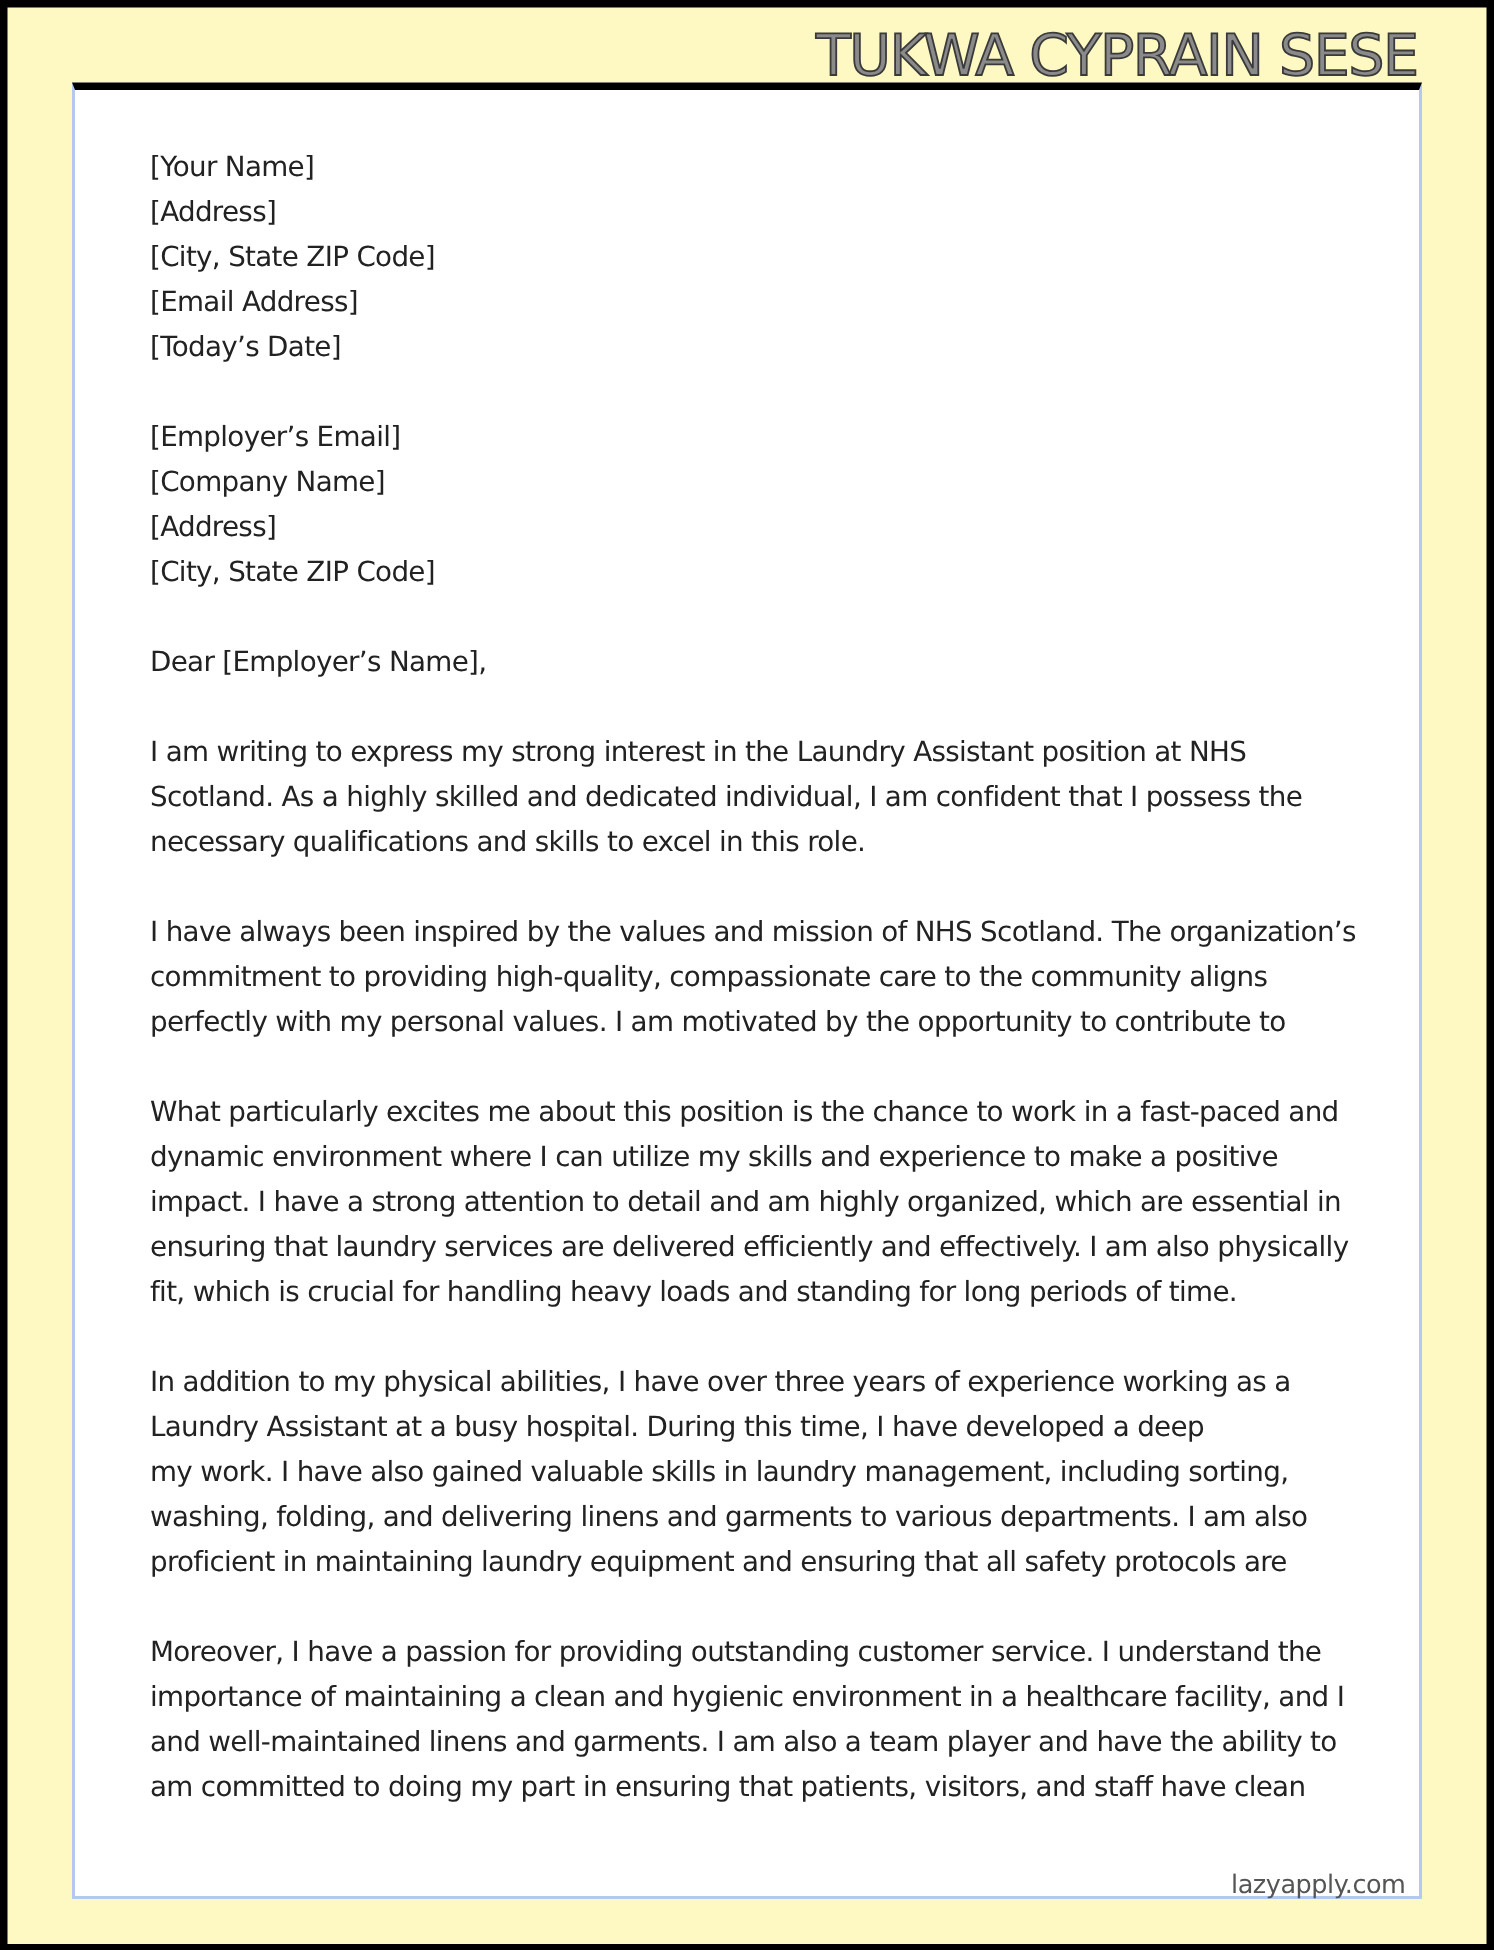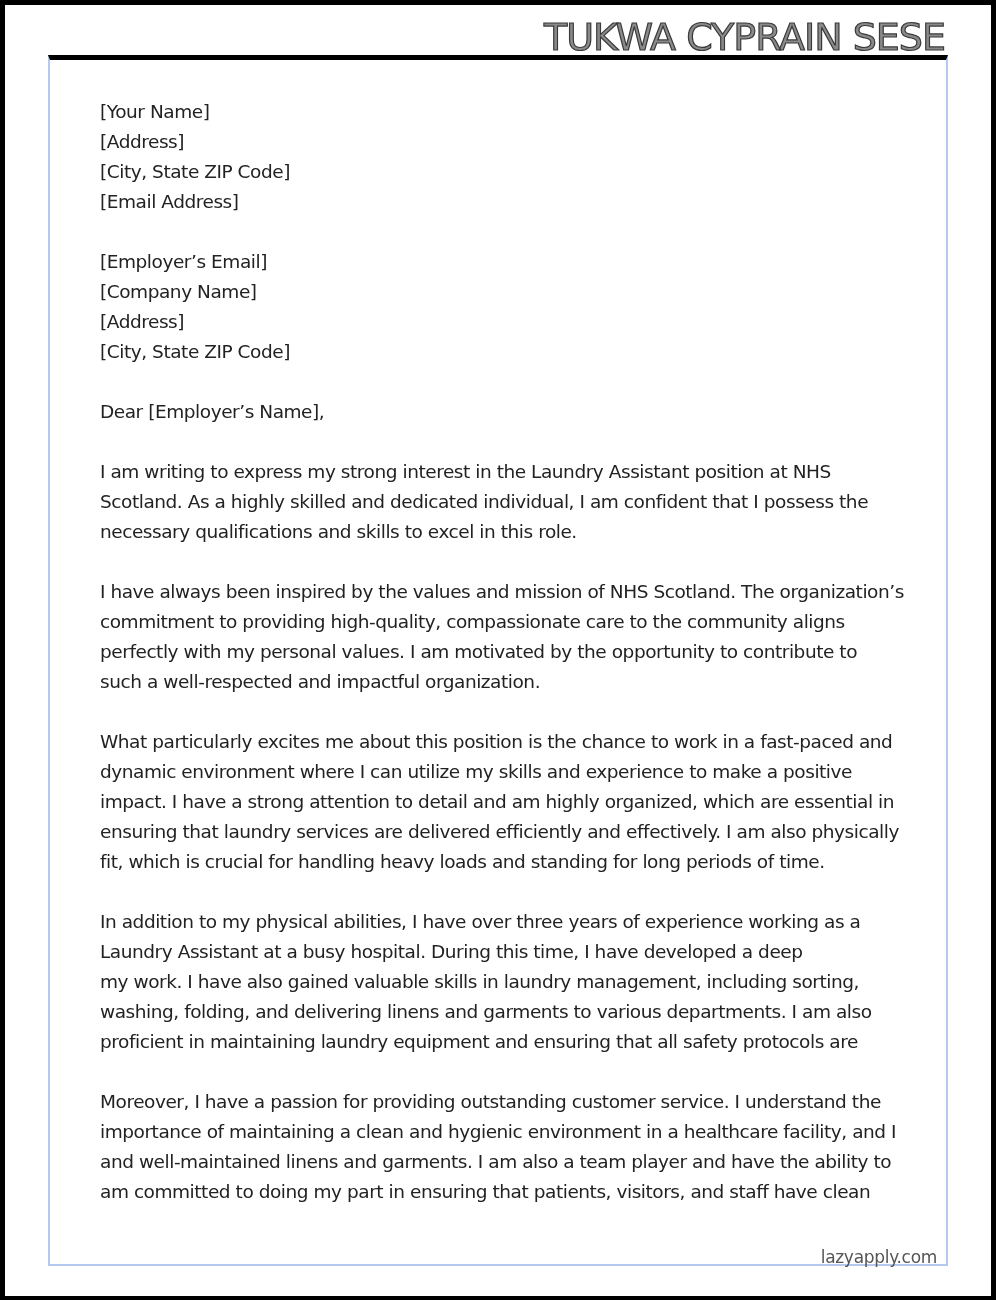--- a/index.html
+++ b/index.html
@@ -4,21 +4,21 @@
 <style>
   html, body { margin: 0; padding: 0; }
   body {
     width: 996px; height: 1300px; overflow: hidden;
     background: #000;
     position: relative;
     font-family: "DejaVu Sans", sans-serif;
   }
   .frame {
     position: absolute; left: 5px; top: 5px; width: 986px; height: 1291px;
-    background: #ffffff;
+    background: #fef9c3;
     overflow: hidden;
   }
   .title {
     position: absolute; right: 46px; top: 10px;
     font-family: "DejaVu Sans", sans-serif;
     font-size: 38px; line-height: 44px;
     color: #8a8a8a;
     -webkit-text-stroke: 1.2px #3a3a3a;
     letter-spacing: -1px;
     white-space: nowrap;
@@ -50,20 +50,21 @@
 <div class="frame">
   <div class="title">TUKWA CYPRAIN SESE</div>
   <div class="page"></div>
 
   <div class="content">
     <div class="block">
       <span class="line">[Your Name]</span>
       <span class="line">[Address]</span>
       <span class="line">[City, State ZIP Code]</span>
       <span class="line">[Email Address]</span>
+      <span class="line">[Today’s Date]</span>
     </div>
 
     <div class="block">
       <span class="line">[Employer’s Email]</span>
       <span class="line">[Company Name]</span>
       <span class="line">[Address]</span>
       <span class="line">[City, State ZIP Code]</span>
     </div>
 
     <div class="block">
@@ -73,21 +74,20 @@
     <div class="para">
       <span class="line">I am writing to express my strong interest in the Laundry Assistant position at NHS</span>
       <span class="line">Scotland. As a highly skilled and dedicated individual, I am confident that I possess the</span>
       <span class="line">necessary qualifications and skills to excel in this role.</span>
     </div>
 
     <div class="para">
       <span class="line">I have always been inspired by the values and mission of NHS Scotland. The organization’s</span>
       <span class="line">commitment to providing high-quality, compassionate care to the community aligns</span>
       <span class="line">perfectly with my personal values. I am motivated by the opportunity to contribute to</span>
-      <span class="line">such a well-respected and impactful organization.</span>
     </div>
 
     <div class="para">
       <span class="line">What particularly excites me about this position is the chance to work in a fast-paced and</span>
       <span class="line">dynamic environment where I can utilize my skills and experience to make a positive</span>
       <span class="line">impact. I have a strong attention to detail and am highly organized, which are essential in</span>
       <span class="line">ensuring that laundry services are delivered efficiently and effectively. I am also physically</span>
       <span class="line">fit, which is crucial for handling heavy loads and standing for long periods of time.</span>
     </div>
 

